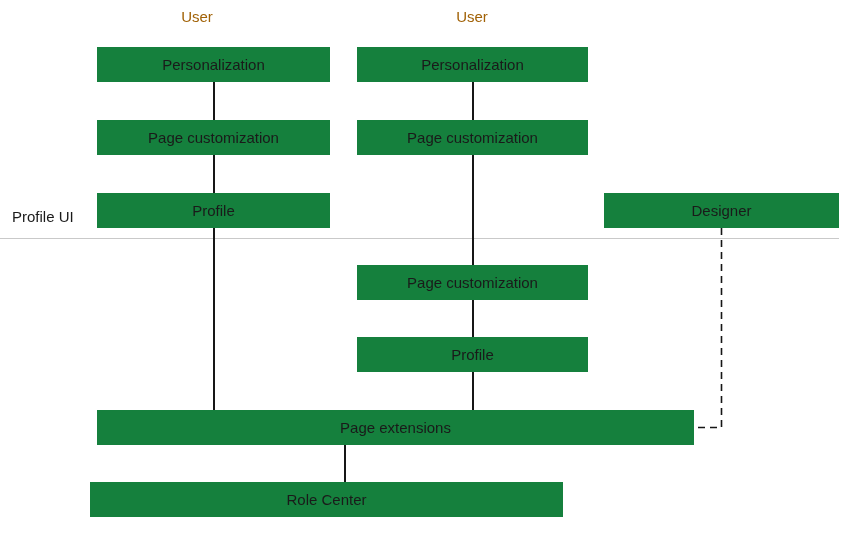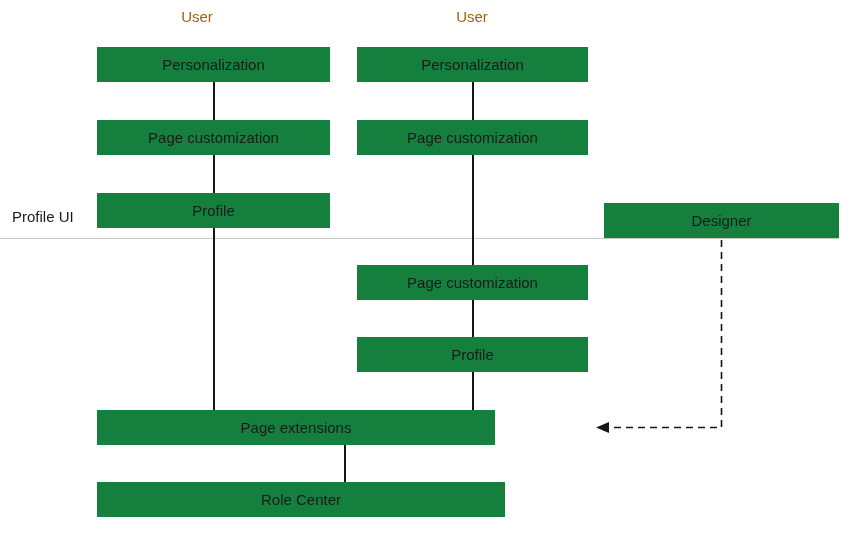--- a/index.html
+++ b/index.html
@@ -107,33 +107,33 @@
   </div>
 
   <div class="node" style="left:357px; top:47px; width:231px; height:35px;">
     <span>Personalization</span>
   </div>
 
   <div class="node" style="left:357px; top:120px; width:231px; height:35px;">
     <span>Page customization</span>
   </div>
 
-  <div class="node" style="left:604px; top:203px; width:235px; height:35px;">
+  <div class="node" style="left:604px; top:193px; width:235px; height:35px;">
     <span>Designer</span>
   </div>
 
   <div class="node" style="left:357px; top:265px; width:231px; height:35px;">
     <span>Page customization</span>
   </div>
 
   <div class="node" style="left:357px; top:337px; width:231px; height:35px;">
     <span>Profile</span>
   </div>
 
-  <div class="node" style="left:97px; top:410px; width:398px; height:35px;">
+  <div class="node" style="left:97px; top:410px; width:597px; height:35px;">
     <span>Page extensions</span>
   </div>
 
-  <div class="node" style="left:97px; top:482px; width:408px; height:35px;align-items:center;">
+  <div class="node" style="left:90px; top:482px; width:473px; height:35px;align-items:center;">
     <span>Role Center</span>
   </div>
 
 </div>
 
 </body></html>

